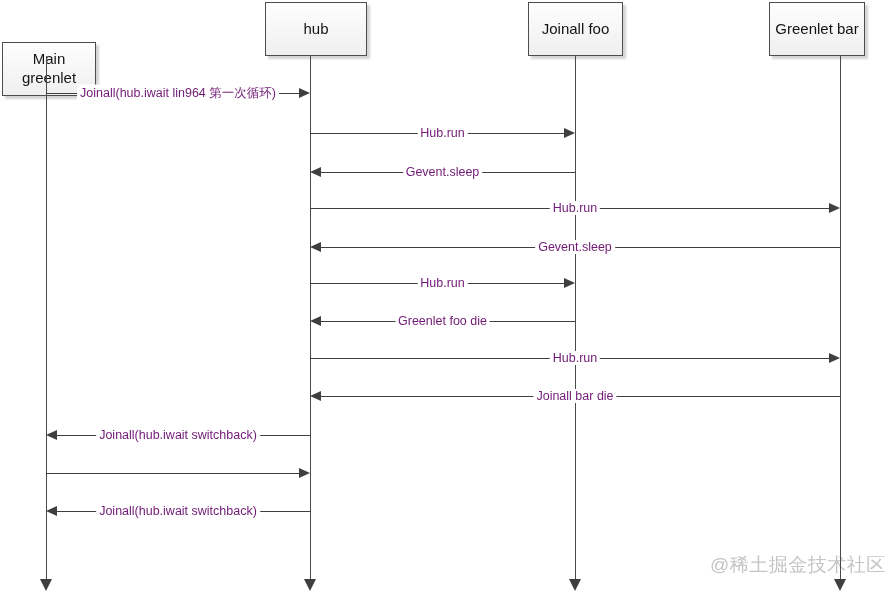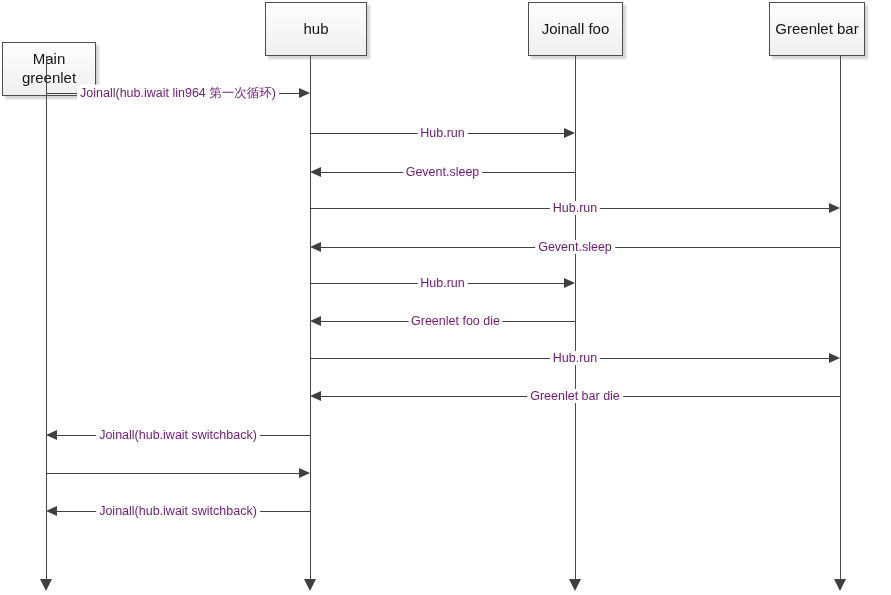--- a/index.html
+++ b/index.html
@@ -57,20 +57,21 @@
     position:absolute;
     font-size:19px;color:#c5c5c5;
     white-space:nowrap;
     letter-spacing:0.5px;
   }
 </style>
 </head>
 <body>
 
 <div class="stage" id="stage" style="width: 891px; height: 595px;">
+  <div class="watermark" id="watermark" style="left: 710px; top: 552px;">@稀土掘金技术社区</div>
 <div class="actor-box" style="left: 2px; top: 2px; width: 94px; height: 54px; margin-top: 40px;">
       <span>Main greenlet</span>
     </div>
     <div class="lifeline" style="left: 45.5px; top: 56px; height: 525px;"></div>
     <div class="arrow-down" style="left: 40px; top: 579px;"></div>
     <div class="actor-box" style="left: 265px; top: 2px; width: 102px; height: 54px;">
       <span>hub</span>
     </div>
     <div class="lifeline" style="left: 309.5px; top: 56px; height: 525px;"></div>
     <div class="arrow-down" style="left: 304px; top: 579px;"></div>
@@ -97,27 +98,27 @@
     <div class="arrow-right" style="left: 829px; top: 203px;"></div>
     <div class="msg-label" style="left: 575px; top: 208px;">Hub.run</div>
     <div class="msg-line" style="left: 320px; top: 246.5px; width: 520px;"></div>
     <div class="arrow-left" style="left: 310px; top: 242px;"></div>
     <div class="msg-label" style="left: 575px; top: 247px;">Gevent.sleep</div>
     <div class="msg-line" style="left: 310px; top: 282.5px; width: 255px;"></div>
     <div class="arrow-right" style="left: 564px; top: 278px;"></div>
     <div class="msg-label" style="left: 442.5px; top: 283px;">Hub.run</div>
     <div class="msg-line" style="left: 320px; top: 320.5px; width: 255px;"></div>
     <div class="arrow-left" style="left: 310px; top: 316px;"></div>
-    <div class="msg-label" style="left: 442.5px; top: 321px; margin-left: 13px;">Greenlet foo die</div>
+    <div class="msg-label" style="left: 442.5px; top: 321px;">Greenlet foo die</div>
     <div class="msg-line" style="left: 310px; top: 357.5px; width: 520px;"></div>
     <div class="arrow-right" style="left: 829px; top: 353px;"></div>
     <div class="msg-label" style="left: 575px; top: 358px;">Hub.run</div>
     <div class="msg-line" style="left: 320px; top: 395.5px; width: 520px;"></div>
     <div class="arrow-left" style="left: 310px; top: 391px;"></div>
-    <div class="msg-label" style="left: 575px; top: 396px;">Greenlet bar die</div>
+    <div class="msg-label" style="left: 575px; top: 396px;">Joinall bar die</div>
     <div class="msg-line" style="left: 56px; top: 434.5px; width: 254px;"></div>
     <div class="arrow-left" style="left: 46px; top: 430px;"></div>
     <div class="msg-label" style="left: 178px; top: 435px;">Joinall(hub.iwait switchback)</div>
     <div class="msg-line" style="left: 46px; top: 472.5px; width: 254px;"></div>
     <div class="arrow-right" style="left: 299px; top: 468px;"></div>
     <div class="msg-line" style="left: 56px; top: 510.5px; width: 254px;"></div>
     <div class="arrow-left" style="left: 46px; top: 506px;"></div>
     <div class="msg-label" style="left: 178px; top: 511px;">Joinall(hub.iwait switchback)</div>
   </div>
 

